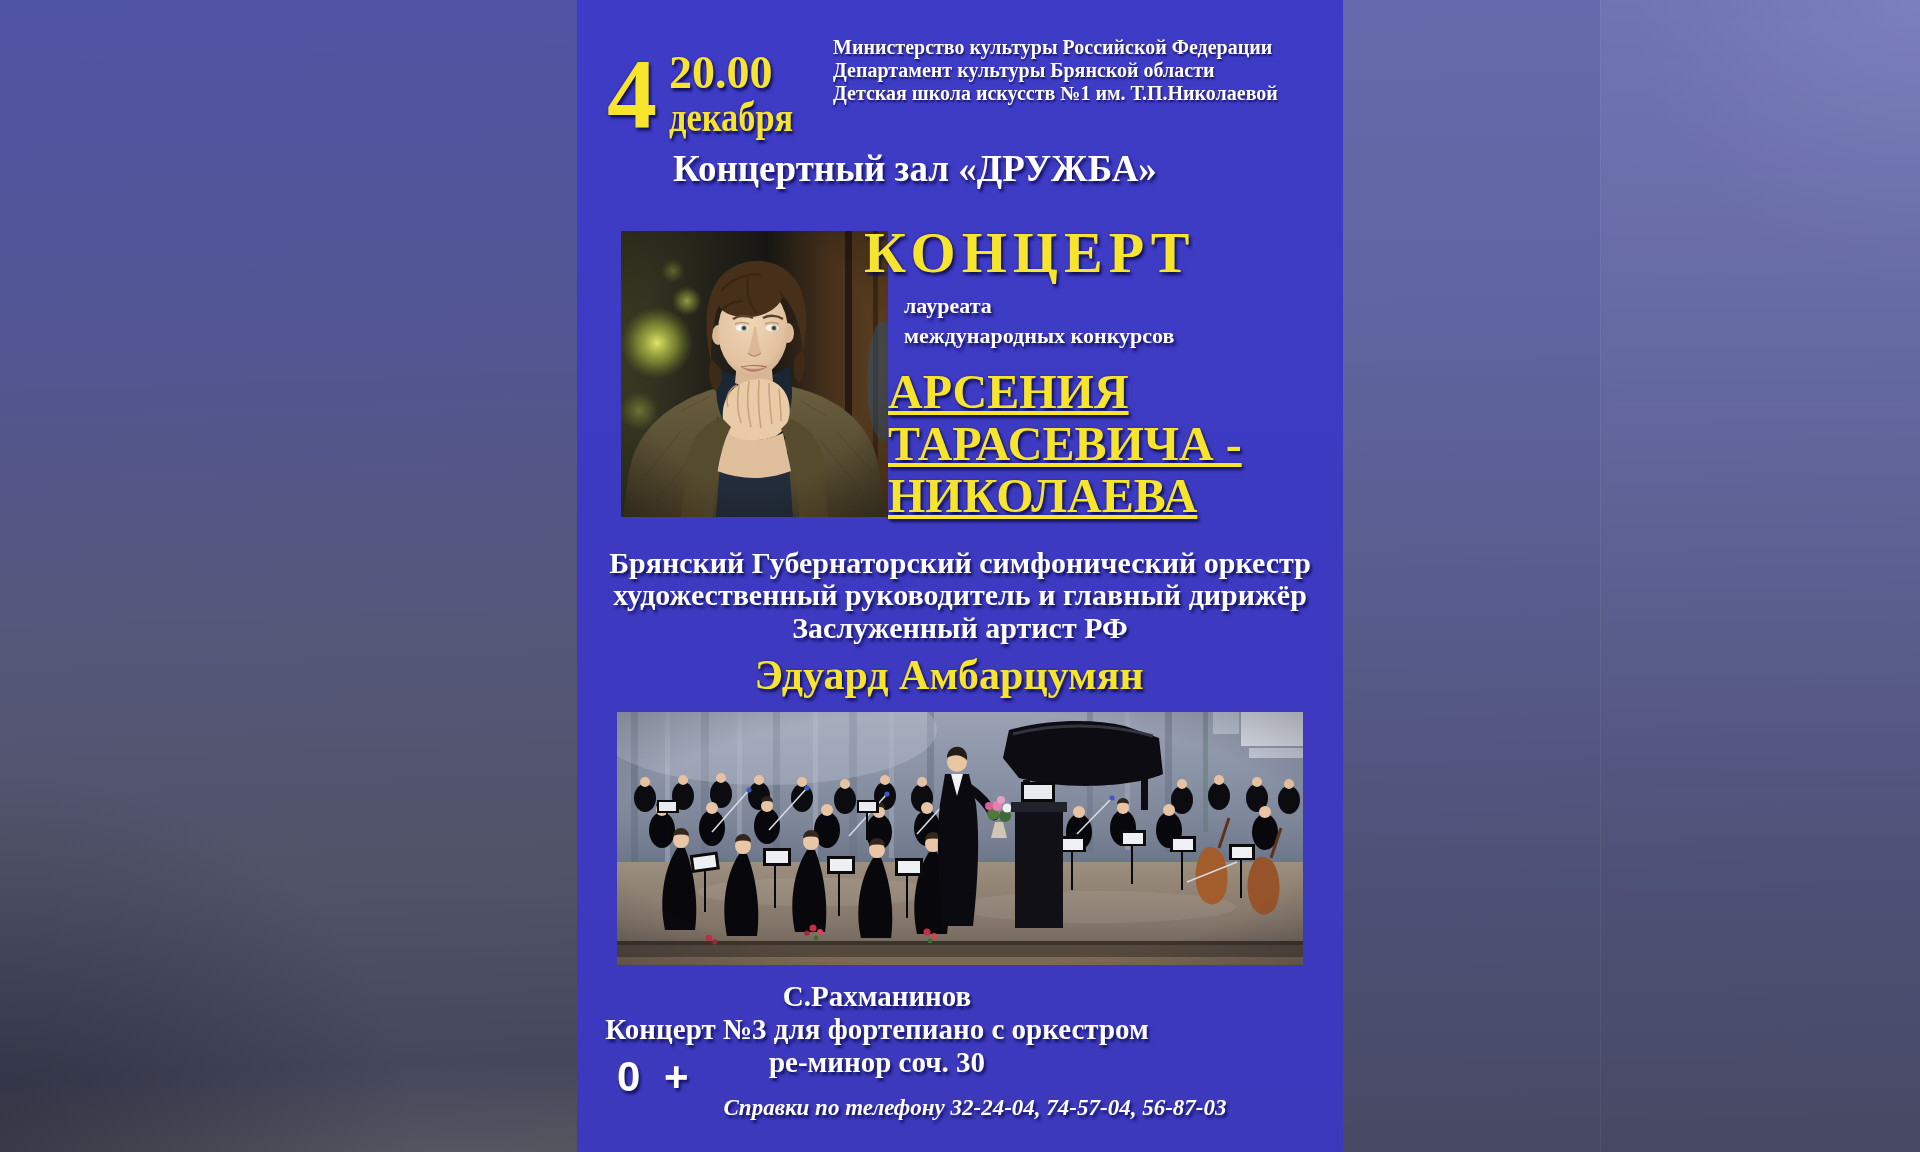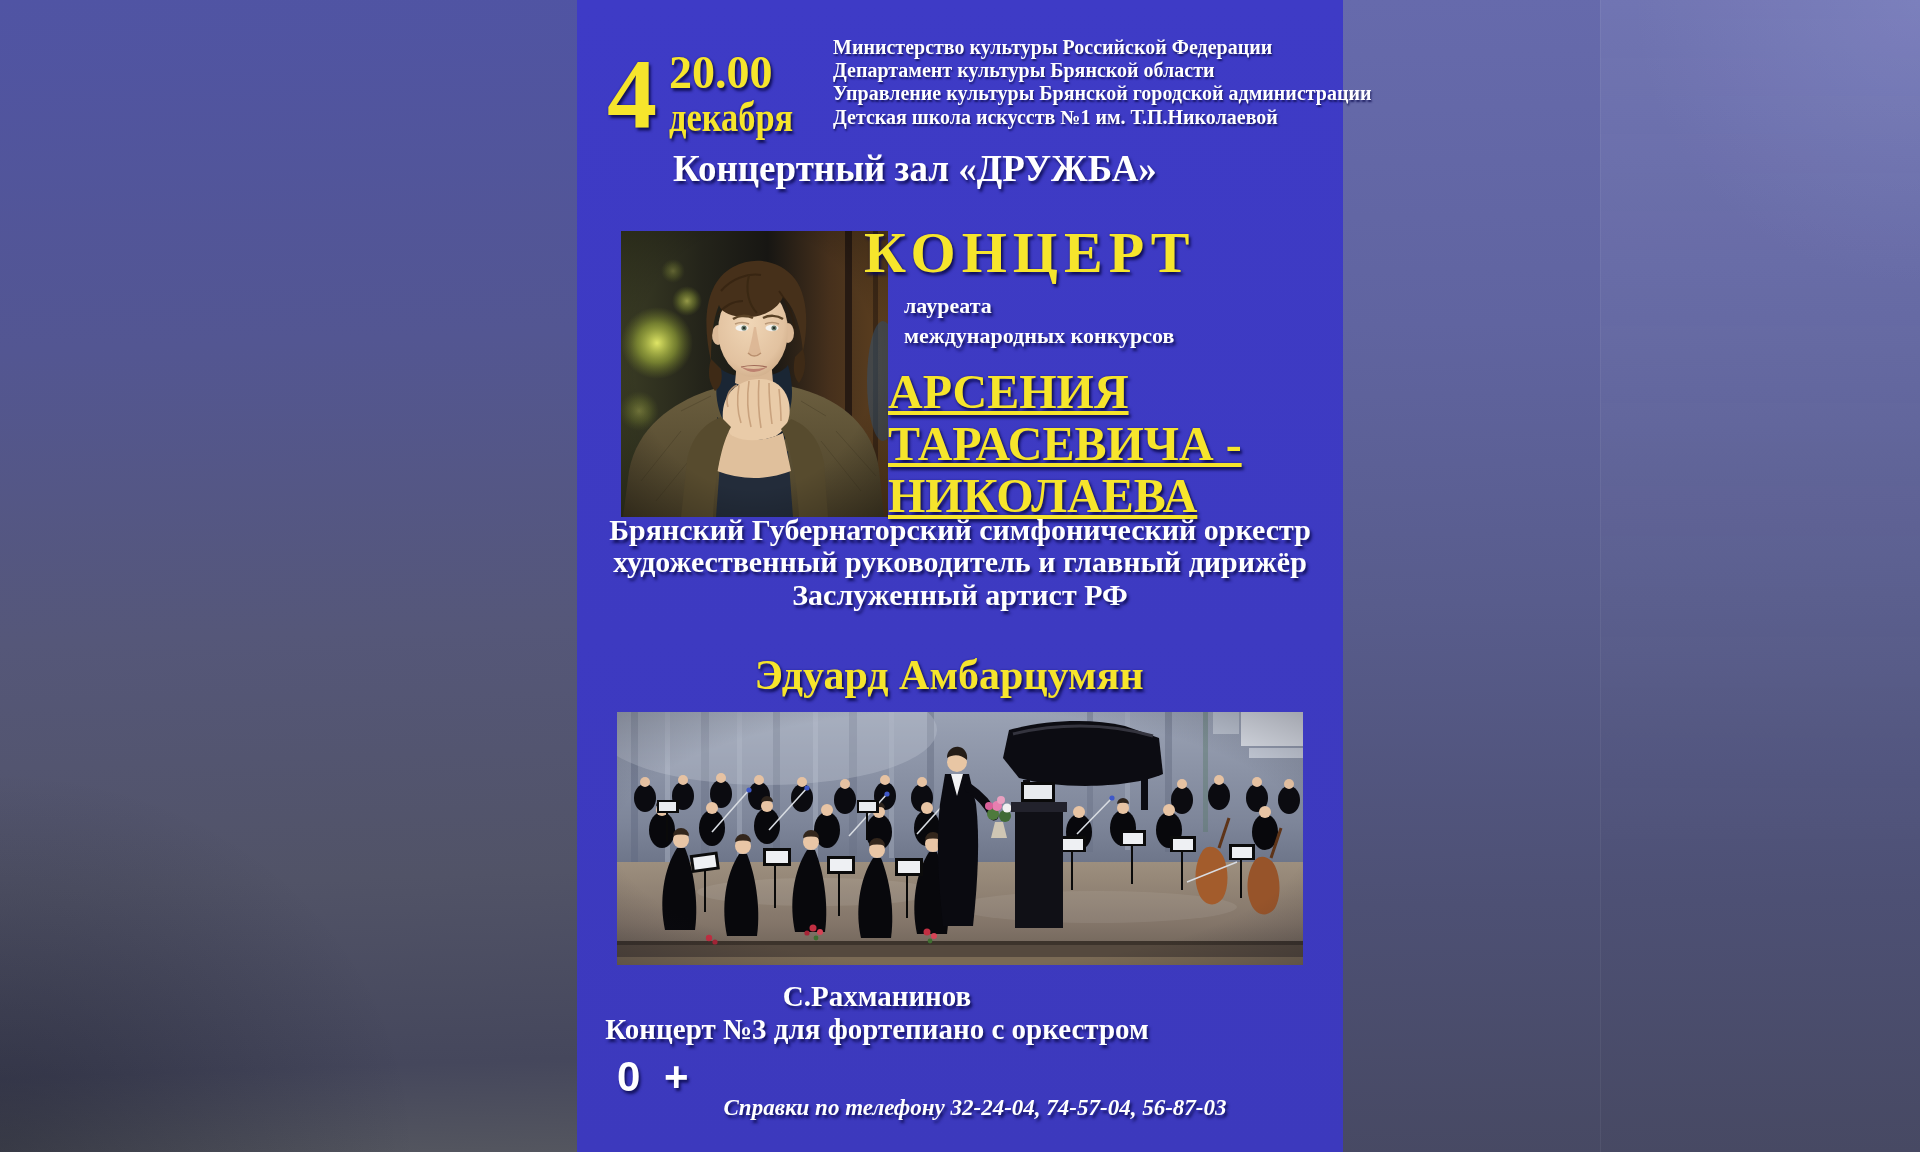--- a/index.html
+++ b/index.html
@@ -31,21 +31,21 @@
   .organizers{left:256px;top:36px;font-size:20px;line-height:23.2px;white-space:nowrap;
               text-shadow:1px 2px 2px rgba(12,12,80,.8);}
   .venue{left:96px;top:149px;width:600px;text-align:left;font-size:37px;line-height:1.1;white-space:nowrap;}
   .photo{position:absolute;overflow:hidden;}
   .photo svg{display:block;width:100%;height:100%;}
   .pianist{left:44px;top:231px;width:267px;height:286px;}
   .right-col{left:311px;top:0;width:412px;height:560px;text-align:left;}
   .concert-title{left:0;top:224px;width:100%;margin-left:-24px;font-size:58px;letter-spacing:6px;line-height:1;white-space:nowrap;}
   .laureate{left:16px;top:291px;width:100%;font-size:22px;line-height:30px;white-space:nowrap;}
   .performer{left:0;top:366px;width:100%;font-size:48px;line-height:52px;white-space:nowrap;text-decoration:underline;}
-  .orch-block{left:0;top:514px;width:766px;text-align:center;font-size:30px;line-height:32.4px;white-space:nowrap;}
+  .orch-block{left:0;top:547px;width:766px;text-align:center;font-size:30px;line-height:32.4px;white-space:nowrap;}
   .conductor{left:0;top:652px;width:744px;text-align:center;font-size:42px;line-height:46px;white-space:nowrap;}
   .orchestra{left:40px;top:712px;width:686px;height:253px;}
   .program{left:0;top:980px;width:600px;text-align:center;font-size:29px;line-height:33px;white-space:nowrap;}
   .age{left:40px;top:1056px;font-family:"Liberation Sans","DejaVu Sans",sans-serif;
        font-size:42px;letter-spacing:6px;line-height:1;}
   .phone{left:95px;top:1094px;width:606px;text-align:center;font-style:italic;font-size:23px;line-height:1.2;white-space:nowrap;}
 </style>
 </head>
 <body>
 
@@ -56,21 +56,20 @@
 
   <div class="poster">
 
     <div class="abs date-day y b">4</div>
     <div class="abs date-time y b">20.00</div>
     <div class="abs date-month y b">декабря</div>
 
     <div class="abs organizers w b">
       <div>Министерство культуры Российской Федерации</div>
       <div>Департамент культуры Брянской области</div>
-      <div>Управление культуры Брянской городской администрации</div>
       <div>Детская школа искусств №1 им. Т.П.Николаевой</div>
     </div>
 
     <div class="abs venue w b">Концертный зал «ДРУЖБА»</div>
 
     <div class="photo pianist">
       <svg viewBox="0 0 267 286" preserveAspectRatio="none">
         <defs>
           <radialGradient id="pBokeh" cx="50%" cy="50%" r="50%">
             <stop offset="0%" stop-color="#e9ef6a" stop-opacity=".95"></stop>
@@ -417,19 +416,20 @@
           <circle cx="92" cy="226" r="3.2" fill="#c22f42"></circle>
             <circle cx="98" cy="230" r="2.6" fill="#a82436"></circle>
         </g>
         <rect width="686" height="253" fill="url(#oVig)"></rect>
       </svg>
     </div>
 
     <div class="abs program w b">
       <div>С.Рахманинов</div>
       <div>Концерт №3 для фортепиано с оркестром</div>
+      <div>ре-минор соч. 30</div>
     </div>
 
     <div class="abs age w b">0 +</div>
     <div class="abs phone w b">Справки по телефону  32-24-04, 74-57-04, 56-87-03</div>
 
   </div>
 </div>
 
 </body></html>

